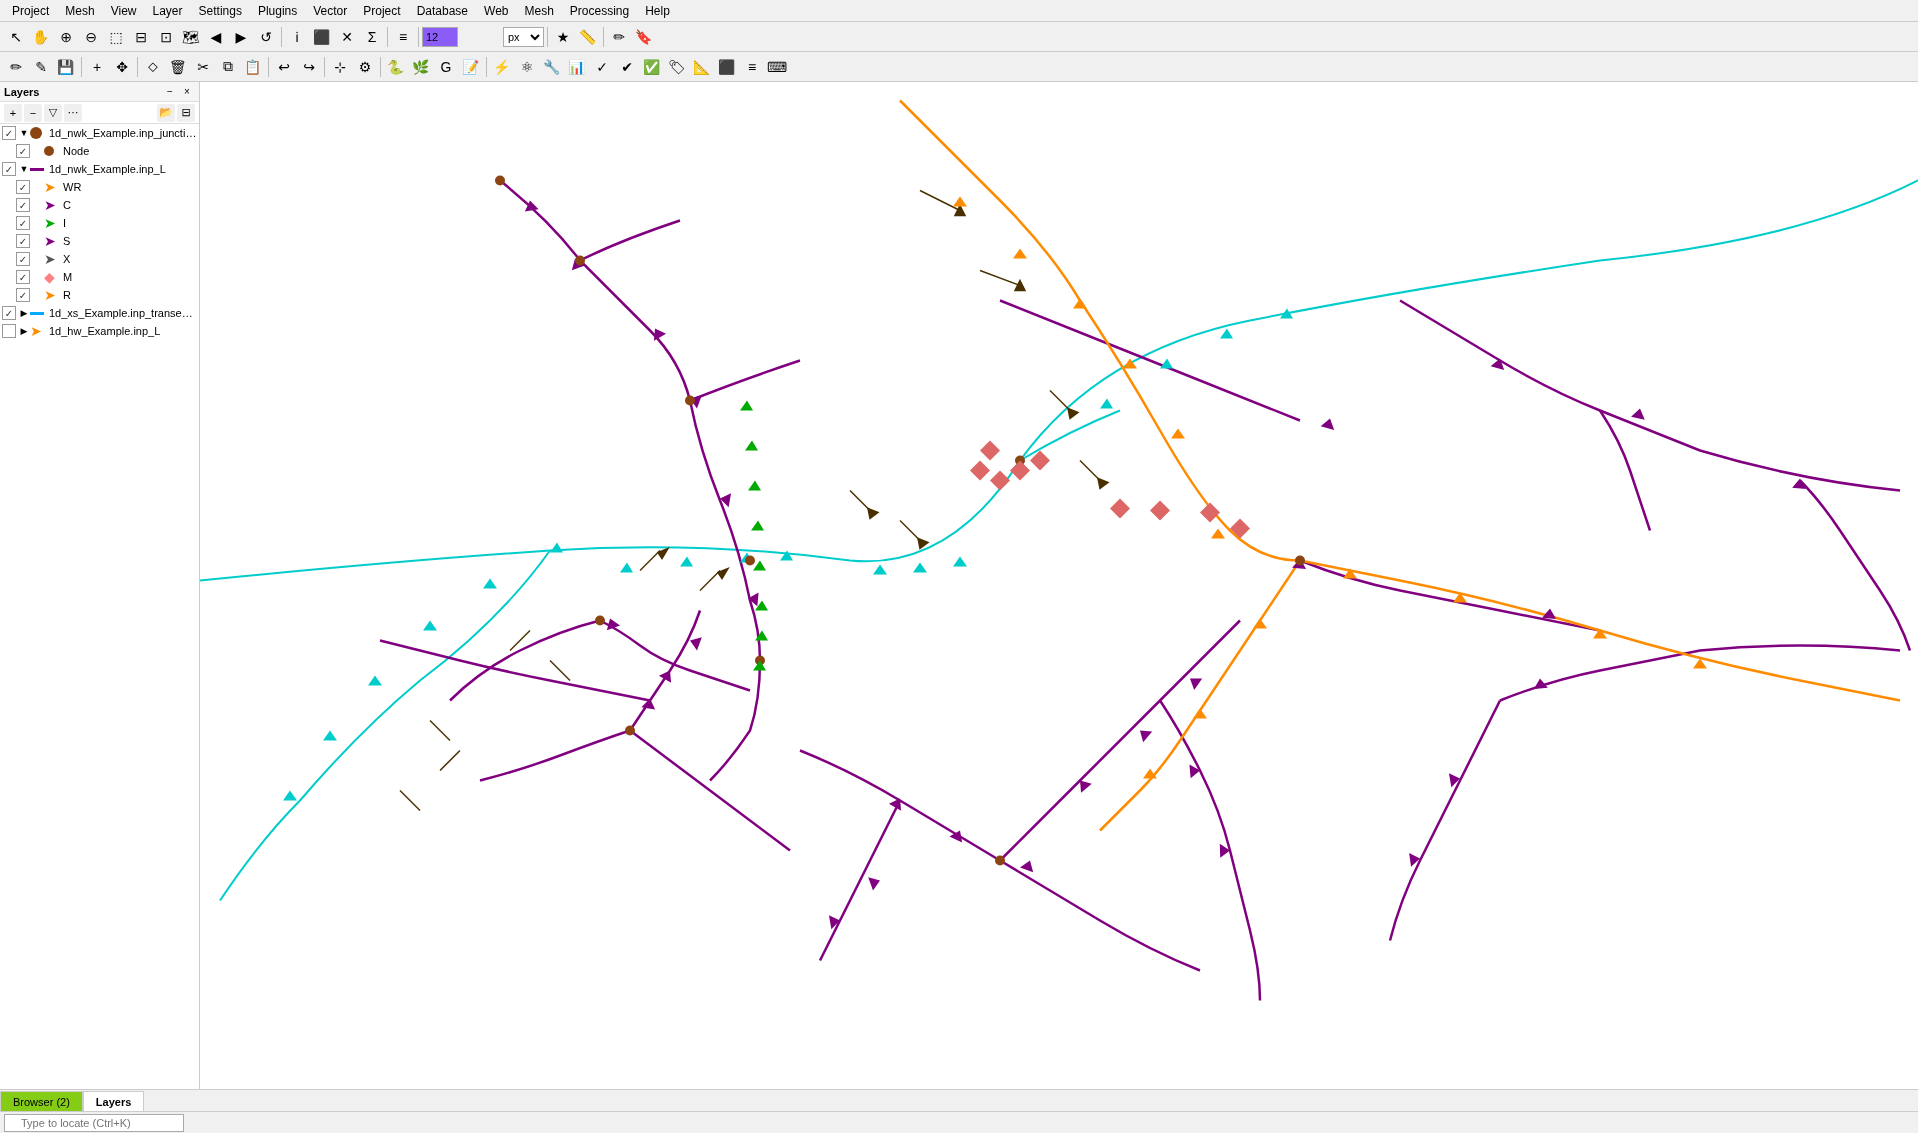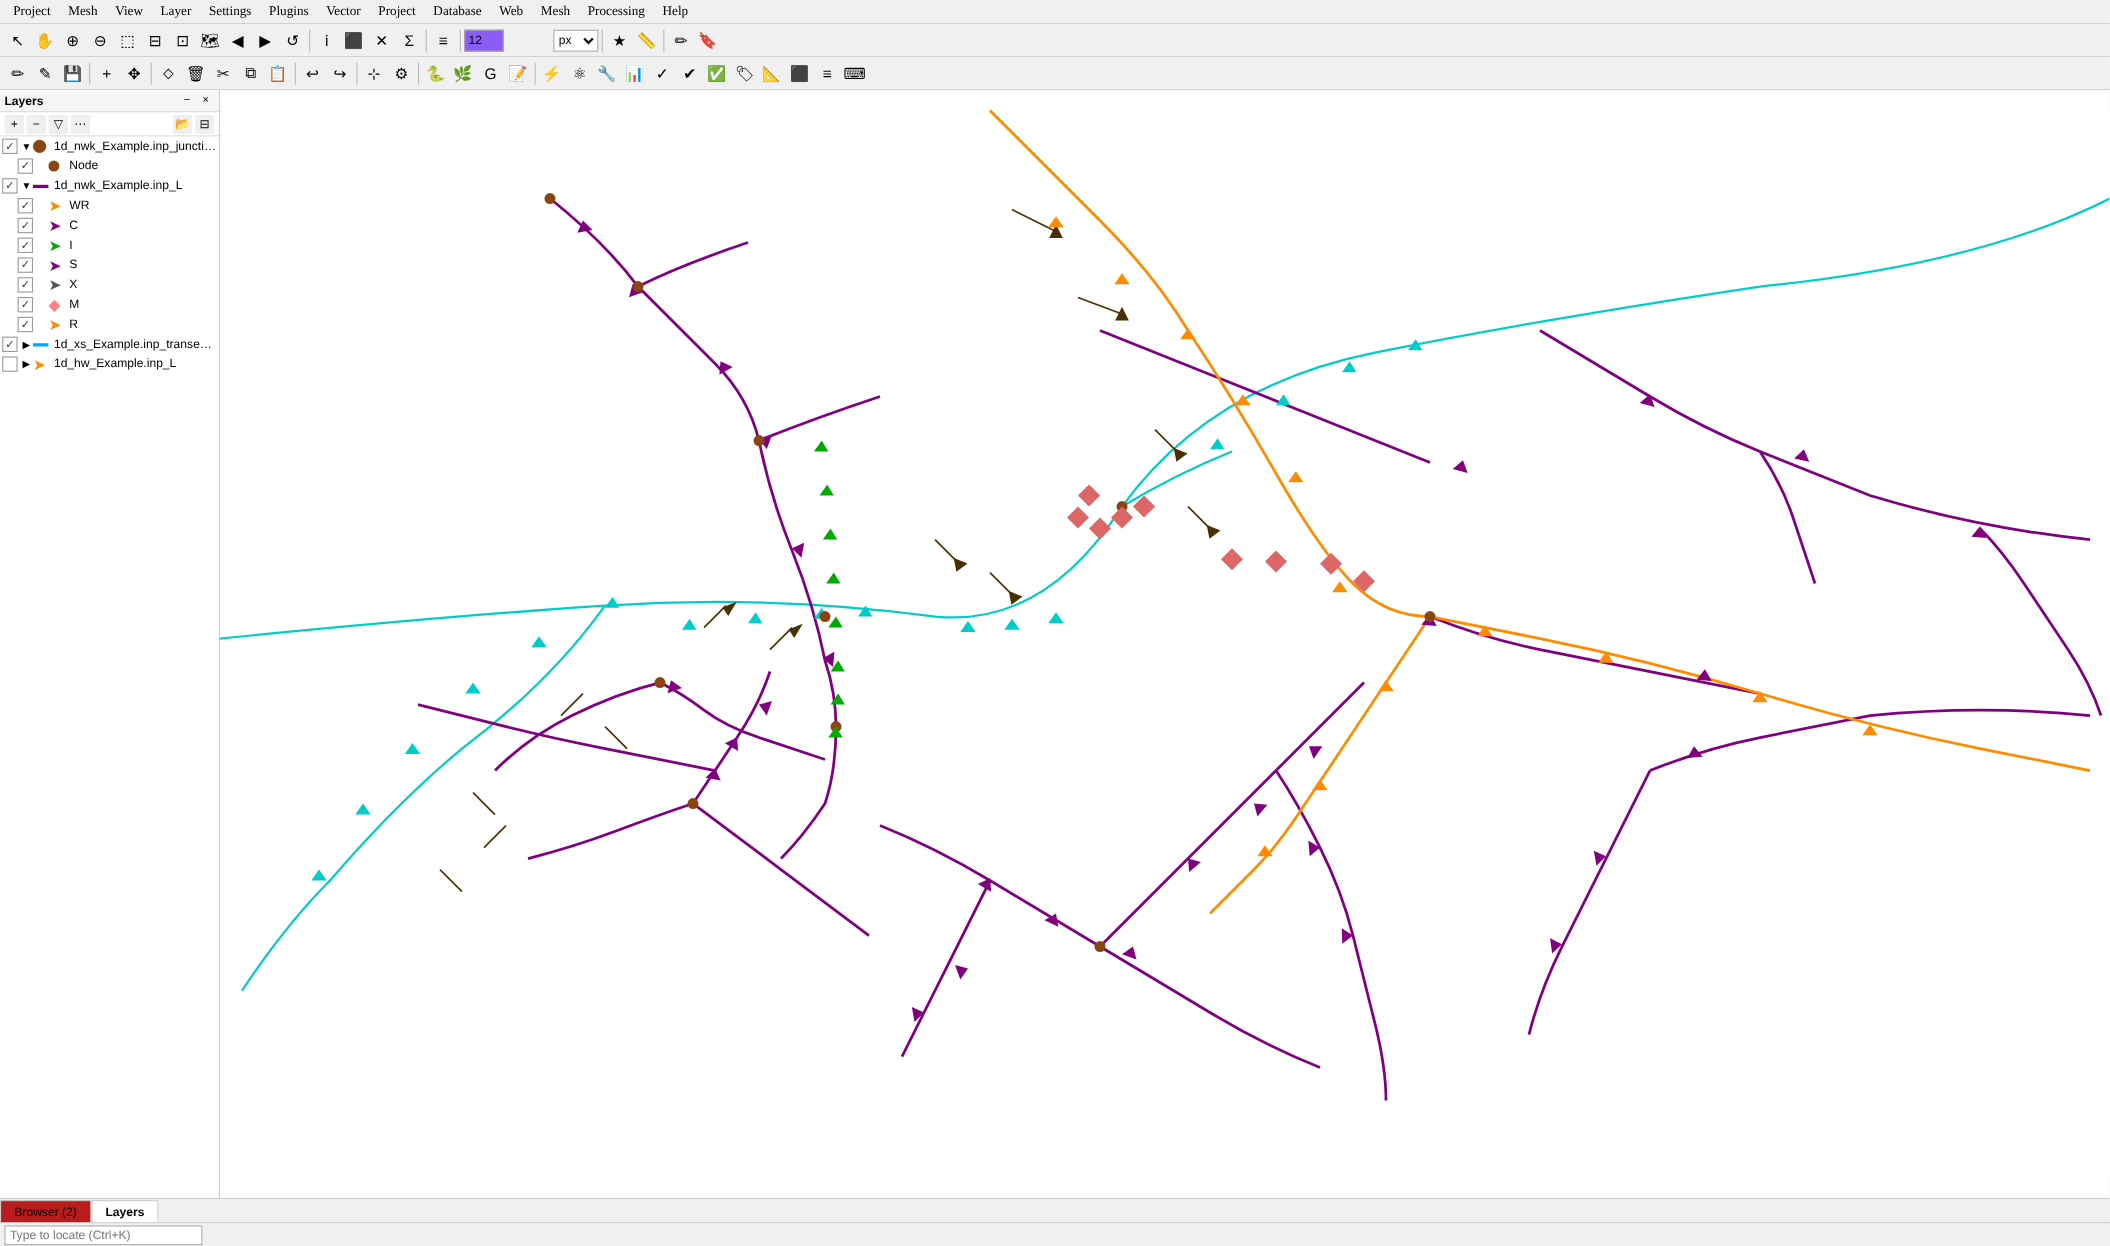--- a/index.html
+++ b/index.html
@@ -10,21 +10,20 @@
       display: flex; align-items: center;
       background: #f0f0f0;
       border-bottom: 1px solid #ccc;
       height: 22px;
       padding: 0 4px;
     }
     .menu-item {
       padding: 2px 8px;
       cursor: pointer;
       font-size: 12px;
-      font-family: Liberation Serif, serif;
     }
 
     
     .toolbar {
       display: flex; align-items: center; flex-wrap: nowrap;
       background: #f0f0f0;
       border-bottom: 1px solid #ccc;
       height: 30px;
       padding: 2px 4px;
       gap: 1px;
@@ -167,21 +166,21 @@
       background: #f0f0f0;
       border-top: 1px solid #ccc;
       height: 22px;
       align-items: flex-end;
     }
     .bottom-tab {
       padding: 2px 12px;
       font-size: 11px;
       border: 1px solid #ccc;
       border-bottom: none;
-      background: #b91c1c;
+      background: #84cc16;
       cursor: pointer;
       height: 20px;
       display: flex; align-items: center;
     }
     .bottom-tab.active {
       background: white;
       font-weight: bold;
     }
 
     
@@ -189,21 +188,21 @@
       display: flex; align-items: center;
       background: #f0f0f0;
       border-top: 1px solid #ccc;
       height: 22px;
       padding: 0 4px;
     }
     .locate-input {
       height: 18px;
       border: 1px solid #aaa;
       background: white;
-      padding: 0 4px;
+      padding: 0 16px;
       font-size: 11px;
       width: 180px;
     }
   </style>
 </head>
 <body>
 
 <div id="menubar">
   <span class="menu-item">Project</span>
   <span class="menu-item">Mesh</span>

